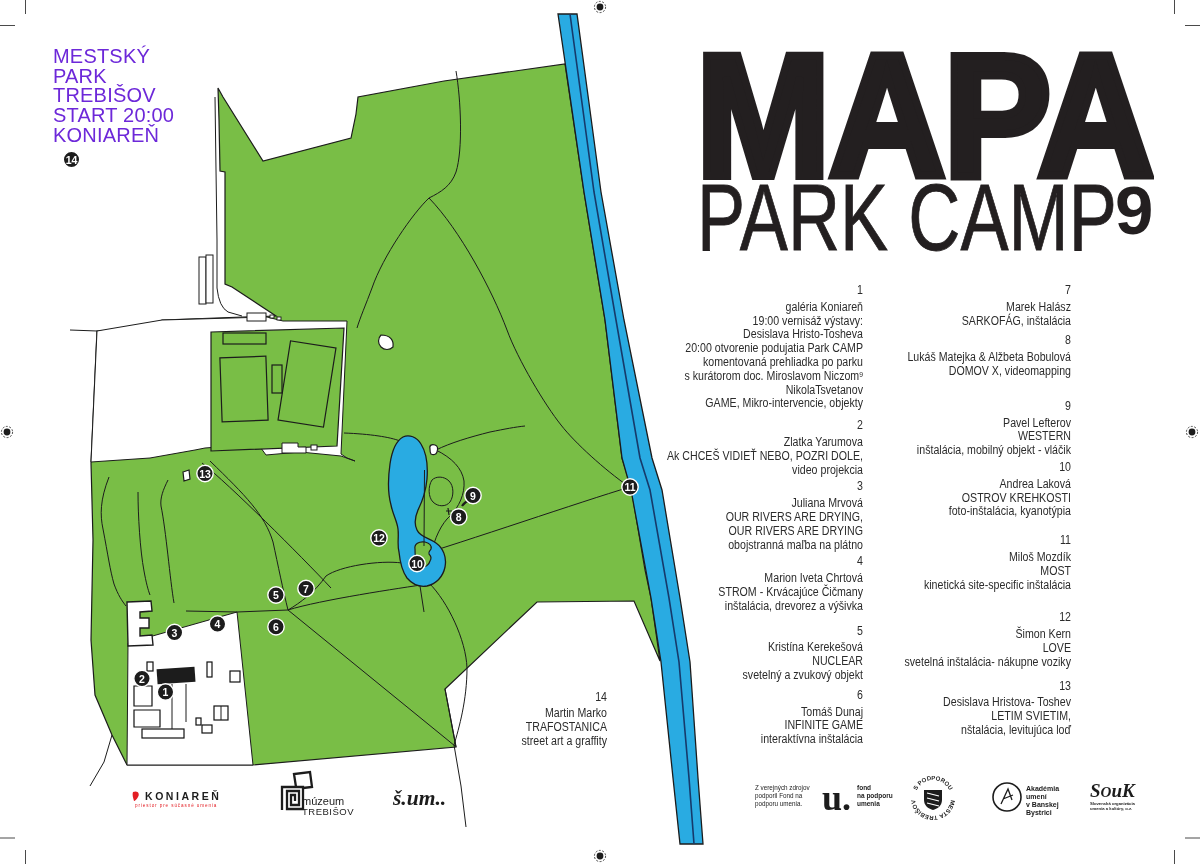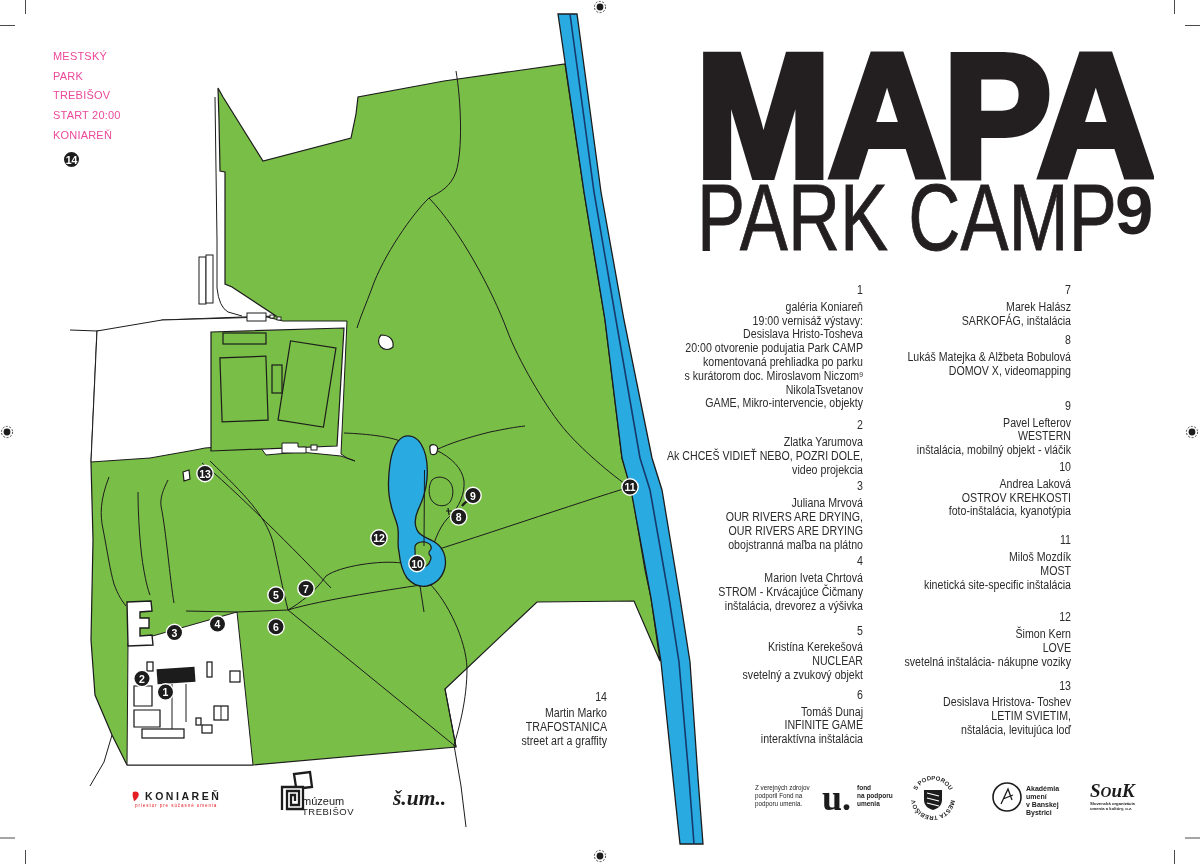--- a/index.html
+++ b/index.html
@@ -1,18 +1,18 @@
 <!DOCTYPE html>
 <html><head>
 <meta charset="utf-8">
 <style>
   html,body{margin:0;padding:0;width:1200px;height:864px;background:#fff;overflow:hidden;}
   body{font-family:"Liberation Sans", sans-serif;color:#231f20;position:relative;}
   .abs{position:absolute;}
-  #hdr{left:53px;top:47px;font-size:11px;line-height:19.7px;color:#ec4899;letter-spacing:0.2px;}
+  #hdr{left:53px;top:47px;font-size:20px;line-height:19.7px;color:#6d28d9;letter-spacing:0.2px;}
   #mapa{left:696px;top:15px;font-size:175px;font-weight:bold;letter-spacing:-2px;color:#231f20;-webkit-text-stroke:8px #231f20;transform:scaleX(0.923);transform-origin:0 0;white-space:nowrap;}
   #parkcamp{left:697px;top:164px;font-size:94px;letter-spacing:0px;color:#231f20;-webkit-text-stroke:0.8px #231f20;transform:scaleX(0.768);transform-origin:0 0;white-space:nowrap;}
   #nine{left:1115px;top:171px;font-size:69px;font-weight:bold;color:#231f20;line-height:80px;}
   .col{font-size:12.5px;line-height:13.8px;text-align:right;color:#2b2b2b;transform:scaleX(0.85);transform-origin:100% 0;}
   #col1{left:500px;top:284px;width:363px;}
   #col2{left:700px;top:284px;width:371px;}
   .col .it2{margin-top:11px}
   sup{font-size:8px;line-height:0;position:relative;top:-3px;vertical-align:baseline}
   .n{margin-bottom:3px}
   #item14{left:400px;top:690px;width:207px;font-size:12.5px;line-height:14.2px;text-align:right;color:#2b2b2b;transform:scaleX(0.85);transform-origin:100% 0;}

